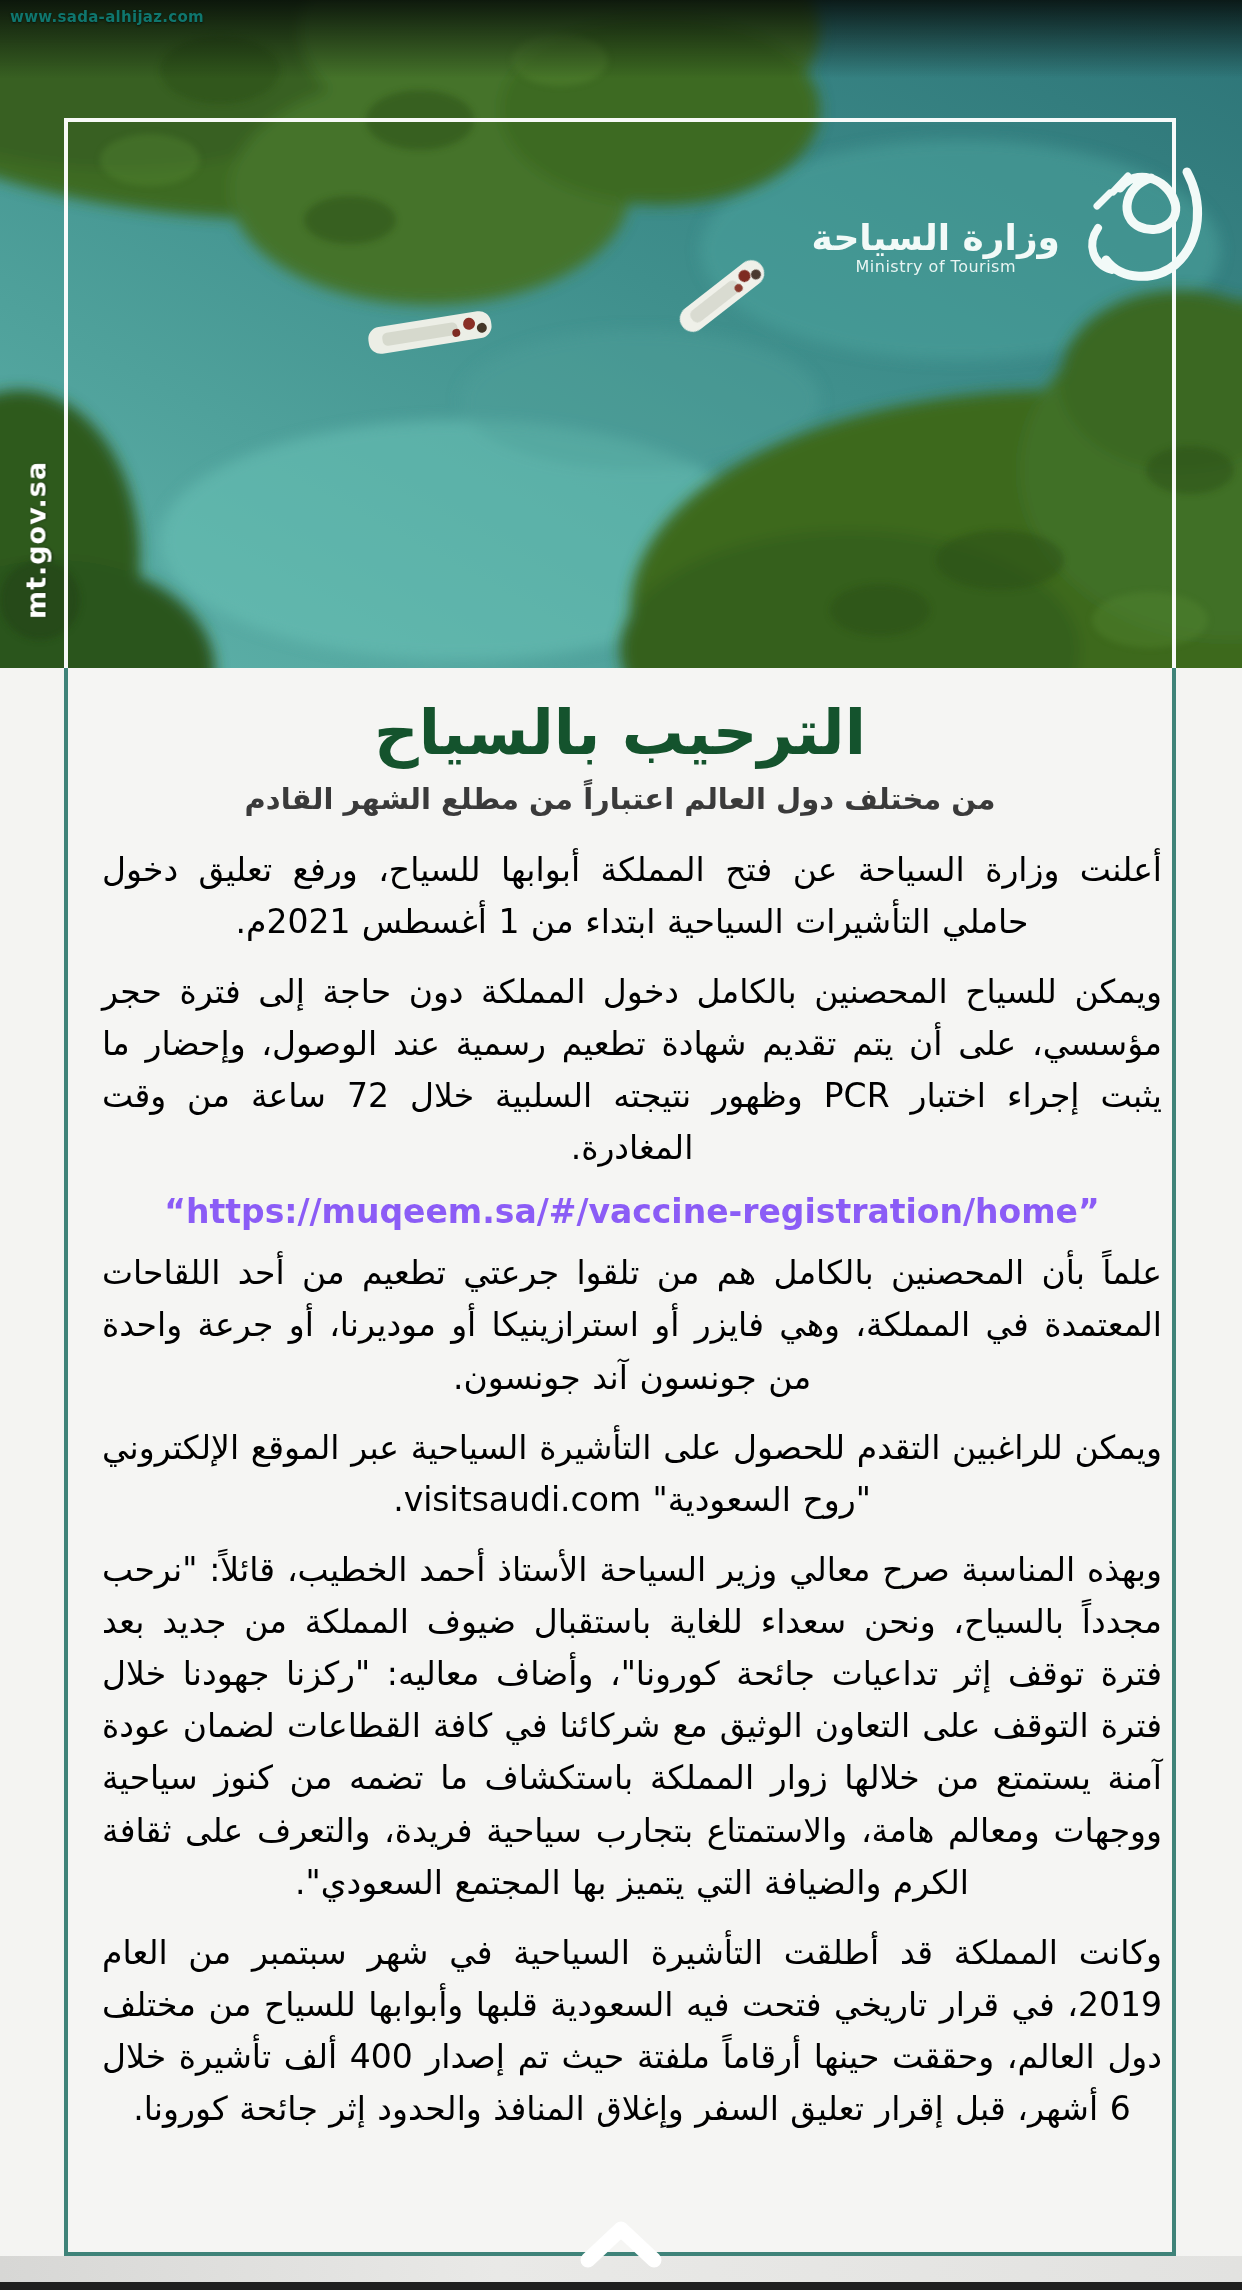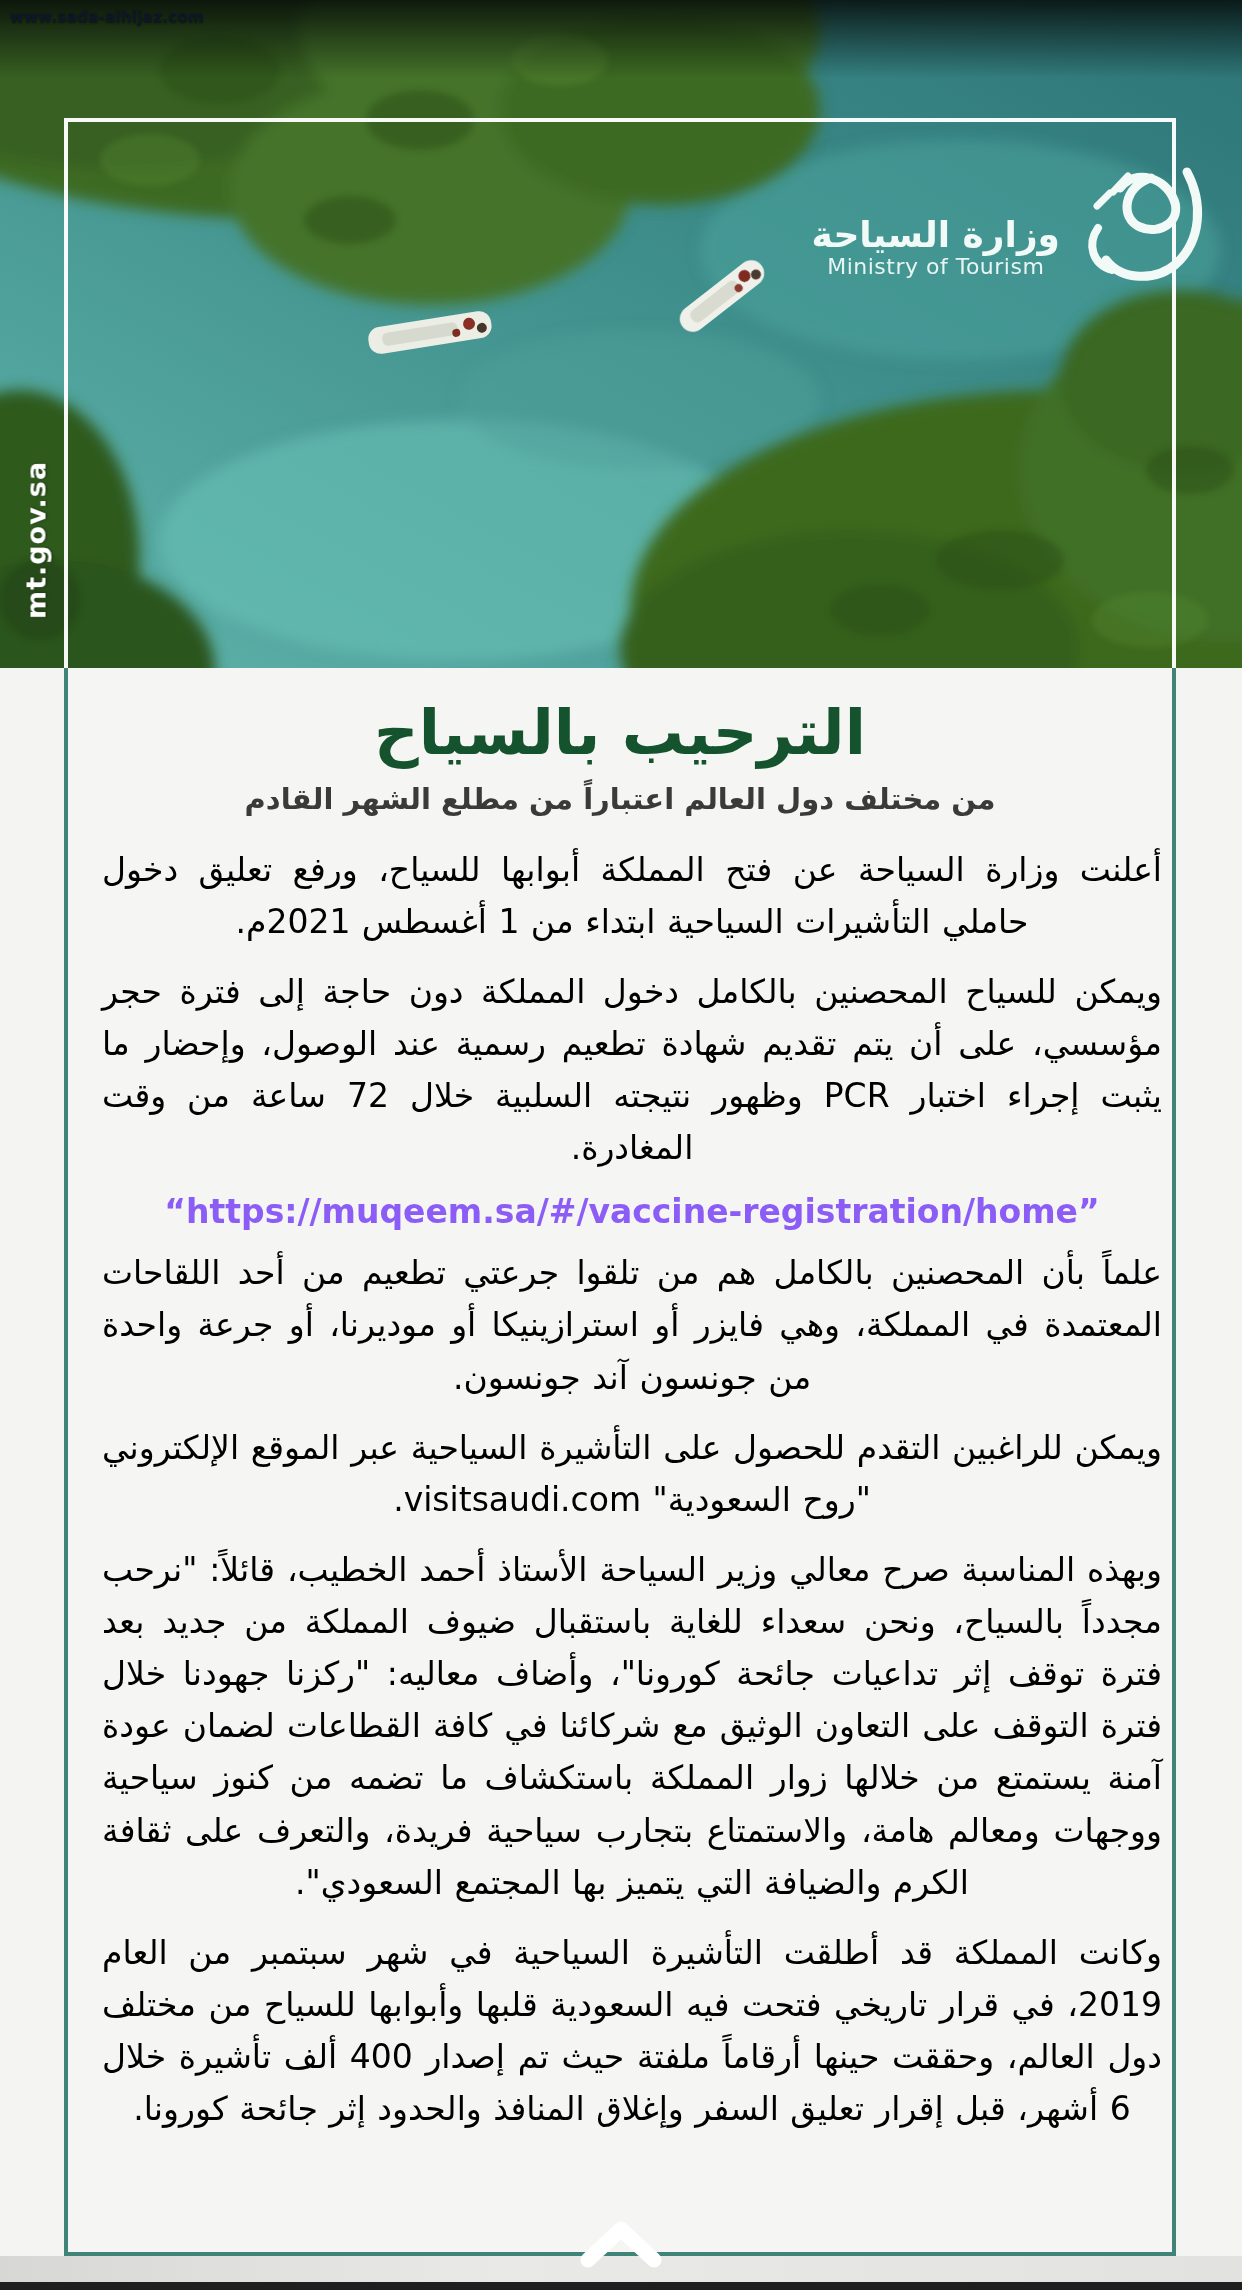--- a/index.html
+++ b/index.html
@@ -6,31 +6,31 @@
   body{
     width:1242px;height:2290px;position:relative;overflow:hidden;
     background:#f4f4f2;
     font-family:"DejaVu Sans",sans-serif;
   }
   
   .photo{position:absolute;left:0;top:0;width:1242px;height:668px;overflow:hidden;}
   .photo svg{display:block;}
   .top-shade{position:absolute;left:0;top:0;width:1242px;height:78px;
     background:linear-gradient(rgba(5,10,8,.85),rgba(5,10,8,0));pointer-events:none;}
-  .watermark{position:absolute;left:10px;top:8px;color:#0f172a;font-size:15px;font-weight:bold;
+  .watermark{position:absolute;left:10px;top:8px;color:#0f766e;font-size:15px;font-weight:bold;
     letter-spacing:.3px;text-shadow:0 1px 2px rgba(0,0,0,.6);}
   .side-label{position:absolute;left:36px;top:540px;transform:translate(-50%,-50%) rotate(-90deg);
     color:#fff;font-size:27px;font-weight:bold;letter-spacing:1px;white-space:nowrap;
     text-shadow:0 1px 3px rgba(0,0,0,.45);}
   .photo-frame{position:absolute;left:64px;top:118px;width:1112px;height:550px;
     box-sizing:border-box;border:4px solid rgba(255,255,255,.96);border-bottom:none;}
   .logo{position:absolute;top:160px;right:26px;display:flex;align-items:center;gap:6px;color:#f2faf8;}
   .logo-text{text-align:center;}
   .logo-title-ar{font-size:36px;font-weight:bold;letter-spacing:1px;line-height:1.1;margin-top:44px;}
-  .logo-title-en{font-size:22px;letter-spacing:.5px;opacity:.95;}
+  .logo-title-en{font-size:16px;letter-spacing:.5px;opacity:.95;}
   
   .content-frame{position:absolute;left:64px;top:668px;width:1112px;height:1588px;
     box-sizing:border-box;border:4px solid #3f8379;border-top:none;background:#f5f5f3;}
   .content{position:absolute;left:68px;top:668px;width:1104px;height:1584px;overflow:hidden;}
   .heading{margin:26px 10px 10px 10px;text-align:center;color:#14532d;
     font-size:62px;font-weight:bold;line-height:1.25;direction:rtl;}
   .subheading{margin:4px 10px 28px 10px;text-align:center;color:#3a3a3a;
     font-size:29px;font-weight:bold;direction:rtl;}
   .article{direction:rtl;padding:0 10px 0 34px;}
   .article p{

